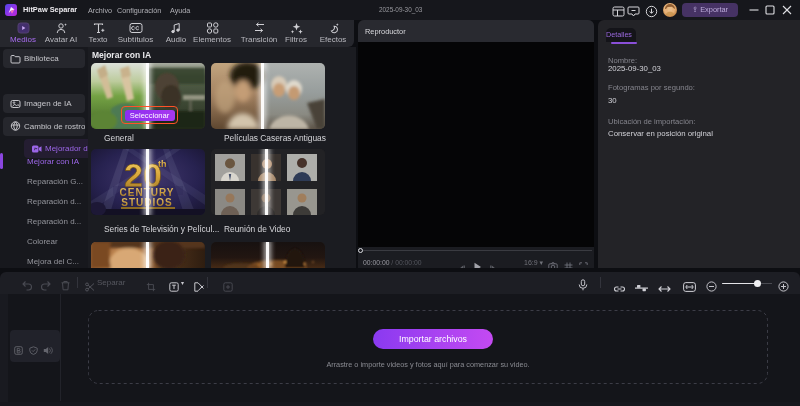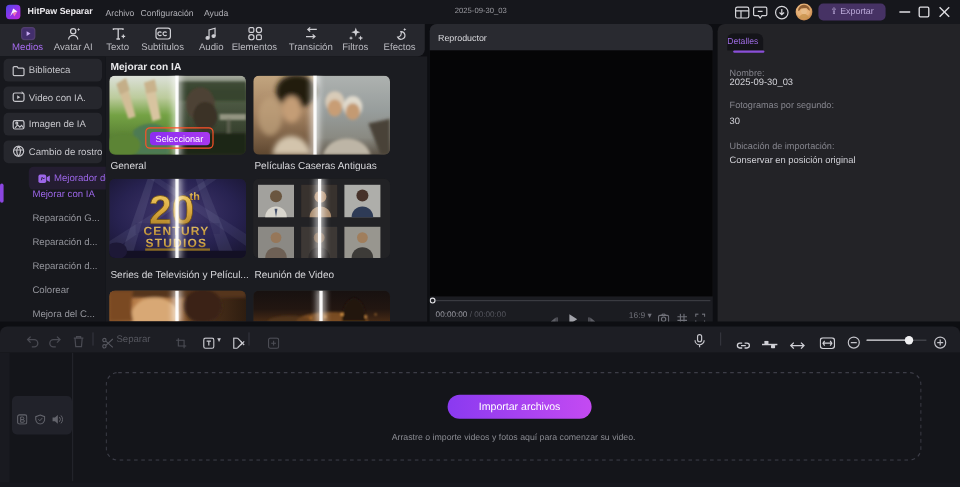--- a/index.html
+++ b/index.html
@@ -27,21 +27,21 @@
 .pill { position:absolute; left:3px; width:82px; height:19px; border-radius:4px; background:#26272d; color:#c6c6cb; font-size:8px; line-height:19px; white-space:nowrap; overflow:hidden; }
 .pill svg { position:absolute; left:7px; top:4.5px; }
 .pill span { position:absolute; left:21px; }
 .pill.sel { background:#241d31; color:#9c66e8;margin-left:21px; }
 .subitem { position:absolute; left:27px; font-size:8px; color:#94959c; }
 .subitem.sel { color:#9c66e8; }
 #selbar { left:0px; top:153px; width:3px; height:16px; background:#8b46e0; border-radius:2px; }
 #media { left:88px; top:47px; width:268px; height:221px; background:#1b1c21; overflow:hidden; }
 .mhdr { left:4px; top:2.5px; font-size:8.5px; font-weight:bold; color:#e9e9ec; }
 .thumb { position:absolute; width:114px; height:66px; border-radius:5px; overflow:hidden; background:#222; }
-.tlabel { position:absolute; font-size:8.4px; color:#d6d6da; }
+.tlabel { position:absolute; font-size:8.4px; color:#d6d6da;margin-left:12px; }
 .vline { position:absolute; top:0; bottom:0; width:2.5px; background:rgba(255,255,255,.97); box-shadow:0 0 5px 2px rgba(255,255,255,.65); }
 
 #player { left:358px; top:20px; width:236px; height:248px; background:#1b1c21; border-radius:6px 6px 0 0; overflow:hidden; }
 #phead { left:0; top:0; width:236px; height:22px; background:#292a30;padding-left:20px; }
 #phead span { position:absolute; left:7px; top:7px; font-size:7.4px; color:#d8d8dc; }
 #video { left:0; top:22px; width:236px; height:205px; background:#050506; }
 #prog { left:5px; top:229.5px; width:229px; height:1px; background:#3a3b41; }
 #knob { left:0px; top:227.5px; width:5px; height:5px; border:1px solid #dcdce0; border-radius:50%; background:#1b1c21; }
 .ptime { left:5px; top:239px; font-size:6.8px; color:#9a9aa2; }
 .ptime b { color:#55565e; font-weight:normal; }
@@ -178,28 +178,20 @@
       </svg>
       <span class="lbl">Efectos</span>
     </div>
 
   <div class="abs" id="sidebar"></div>
   <div class="pill" style="top:49px;">
       <svg width="11" height="10" viewBox="0 0 11 10" fill="none" stroke="#c6c6cb" stroke-width="1">
         <path d="M1 2.5 a1 1 0 0 1 1 -1 h2.2 l1 1.2 H9 a1 1 0 0 1 1 1 V8 a1 1 0 0 1 -1 1 H2 a1 1 0 0 1 -1 -1 Z"></path>
       </svg>
       <span>Biblioteca</span>
-    </div>
-  <div class="pill" style="top:71.5px;">
-      <svg width="11" height="10" viewBox="0 0 11 10" fill="none" stroke="#c6c6cb" stroke-width="1">
-        <rect x="1" y="1.5" width="9" height="7" rx="1.5"></rect>
-        <path d="M4.3 3.4 l2.6 1.6 -2.6 1.6 Z" fill="#c6c6cb" stroke="none"></path>
-        <path d="M8.2 .2 l.3 .8 .8 .3 -.8 .3 -.3 .8" stroke-width=".7"></path>
-      </svg>
-      <span>Video con IA.</span>
     </div>
   <div class="pill" style="top:94px;">
       <svg width="11" height="10" viewBox="0 0 11 10" fill="none" stroke="#c6c6cb" stroke-width="1">
         <rect x="1" y="1.5" width="9" height="7" rx="1.5"></rect>
         <path d="M2.5 7.5 l2.2 -2.5 1.8 2 1.5 -1.5 1.5 2" stroke-width=".9"></path>
         <circle cx="4" cy="3.6" r=".8"></circle>
       </svg>
       <span>Imagen de IA</span>
     </div>
   <div class="pill" style="top:116.5px;">

